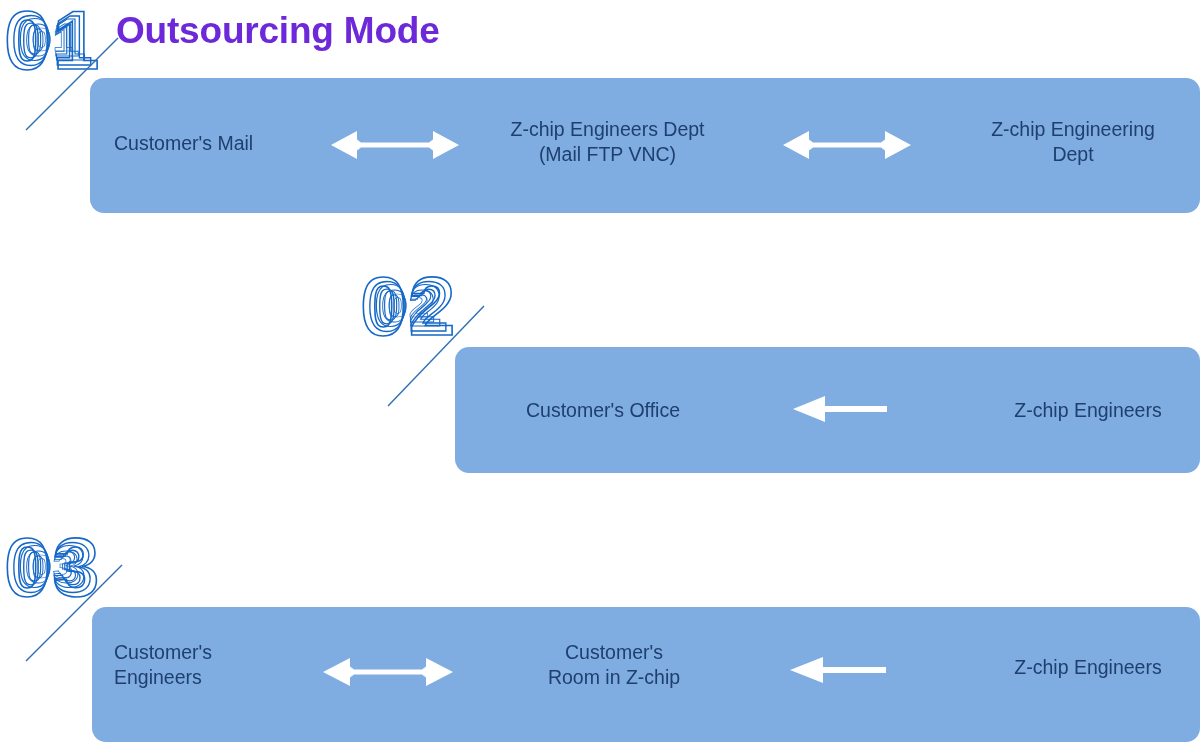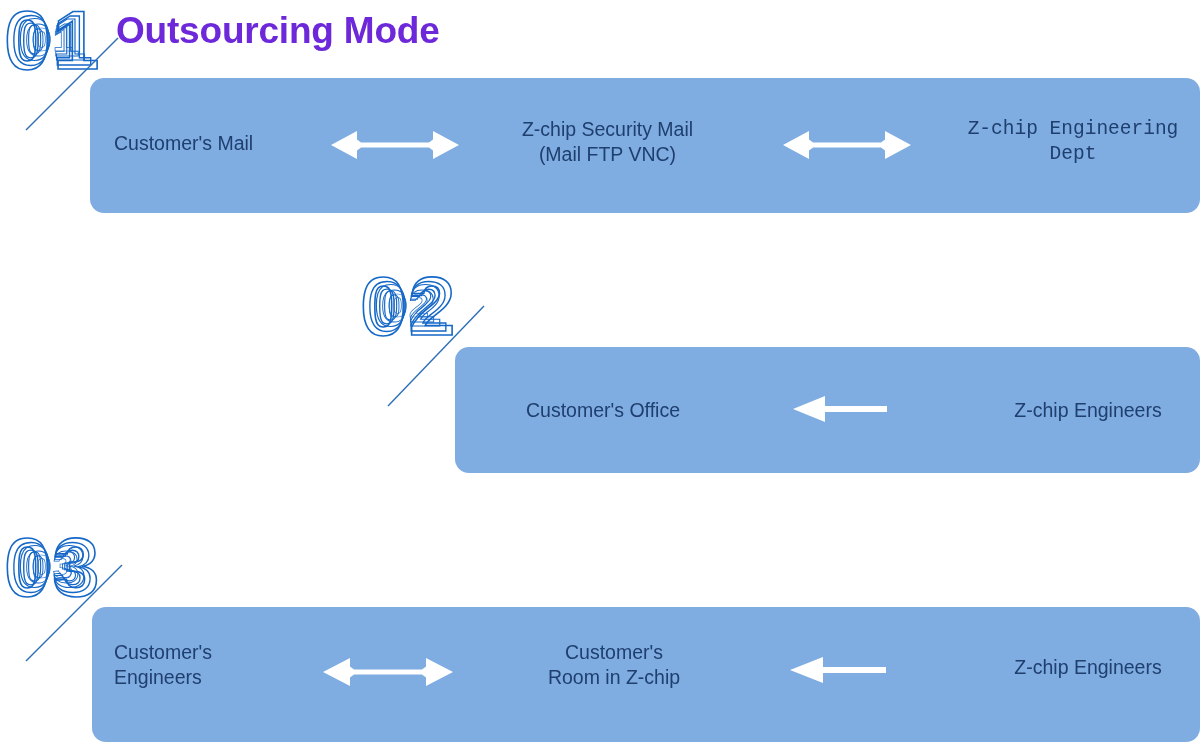--- a/index.html
+++ b/index.html
@@ -108,24 +108,24 @@
   <svg class="leader" style="left:0px; top:0px;" width="130" height="140">
     <line x1="118" y1="38" x2="26" y2="130"></line>
   </svg>
 
   <div class="section-title" style="left:116px; top:12px;">Outsourcing Mode</div>
 
   <div class="band" style="left:90px; top:78px; width:1110px; height:135px;"></div>
 
   <div class="band-cell cell-left" style="left:114px; top:131px; width:230px;">Customer's Mail</div>
 
-  <div class="band-cell cell-center" style="left:465px; top:117px; width:285px;">Z-chip Security Mail
+  <div class="band-cell cell-center" style="left:465px; top:117px; width:285px;">Z-chip Engineers Dept
 (Mail FTP VNC)</div>
 
-  <div class="band-cell cell-center" style="left:948px; top:117px; width:250px;font-family:Liberation Mono, monospace;">Z-chip Engineering
+  <div class="band-cell cell-center" style="left:948px; top:117px; width:250px;">Z-chip Engineering
 Dept</div>
 
   <div class="arrow" style="left:331px; top:128px;">
     <svg width="128" height="34" viewBox="0 0 128 34">
       <path d="M0,17 L26,3 L26,11.5 L30,14.5 L98,14.5 L102,11.5 L102,3 L128,17 L102,31 L102,22.5 L98,19.5 L30,19.5 L26,22.5 L26,31 Z" fill="#ffffff"></path>
     </svg>
   </div>
 
   <div class="arrow" style="left:783px; top:128px;">
     <svg width="128" height="34" viewBox="0 0 128 34">

